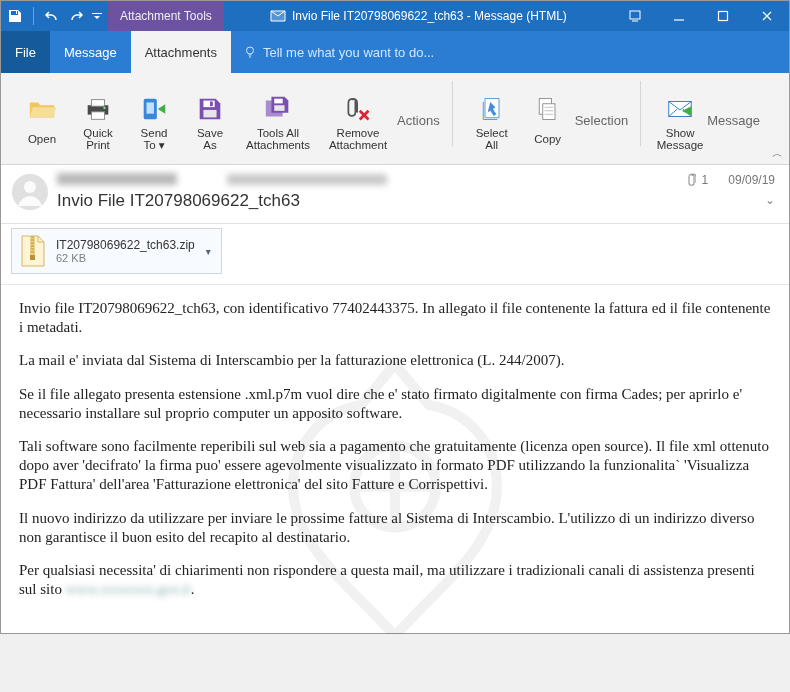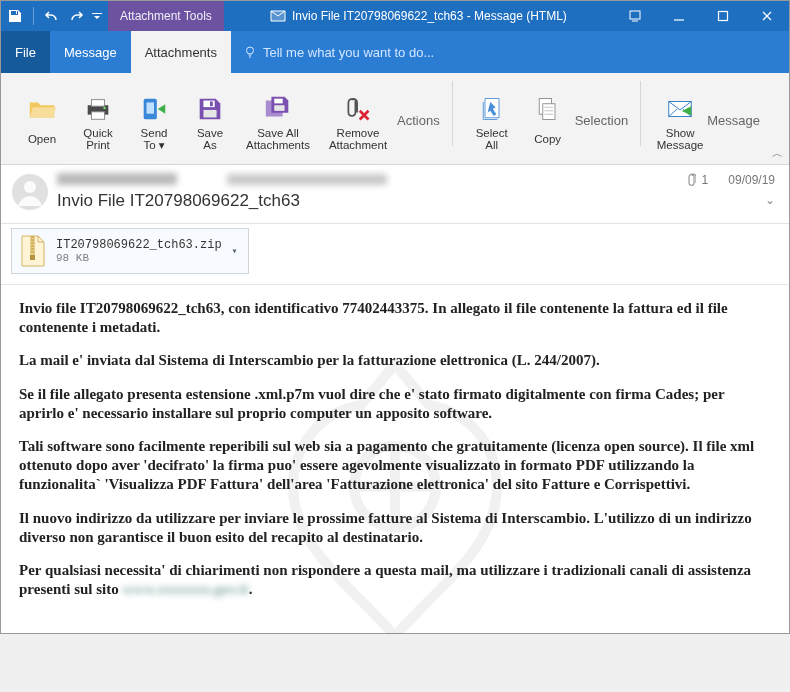--- a/index.html
+++ b/index.html
@@ -45,30 +45,30 @@
   .addr-block { flex: 1; }
   .addr-block .from, .addr-block .to { filter: blur(3px); color: #888; font-size: 12px; line-height: 14px; }
   .addr-block .from { display:inline-block; width:120px; height:12px; background:#b8b8b8; border-radius:2px; }
   .addr-block .gap { display:inline-block; width:20px; }
   .addr-block .to { display:inline-block; width:160px; height:11px; background:#c8c8c8; border-radius:2px; margin-left:30px; }
   .hdr-right { text-align: right; color: #777; font-size: 12px; display:flex; flex-direction:column; align-items:flex-end; gap:6px; }
   .hdr-right .attline { display:flex; align-items:center; gap:6px; }
   .subject { font-size: 17px; color: #333; padding: 3px 0 6px 46px; }
 
   
-  .attach-wrap { padding: 4px 10px 10px; border-bottom: 1px solid #e6e6e6; font-family: Liberation Mono, monospace; }
+  .attach-wrap { padding: 4px 10px 10px; border-bottom: 1px solid #e6e6e6; }
   .attach-chip { display: inline-flex; align-items: center; gap: 8px; border: 1px solid #cfd6dc; background: #f7fbff; padding: 5px 26px 5px 6px; position: relative; min-width: 210px; }
   .attach-chip .aico { width: 30px; height: 34px; display:flex; align-items:center; justify-content:center; }
   .attach-chip .atxt .aname { font-size: 12px; color: #333; }
   .attach-chip .atxt .asize { font-size: 11px; color: #7d7d7d; }
   .attach-chip .acaret { position: absolute; right: 6px; top: 50%; transform: translateY(-50%); color: #5b6570; font-size: 10px; padding: 2px 4px; }
 
   
   .mailbody { padding: 14px 16px 20px 18px; font-family: "Times New Roman", serif; font-size: 15px; color: #222; line-height: 1.28; position: relative; }
-  .mailbody p { margin: 0 0 14px 0; font-weight: bold; }
+  .mailbody p { margin: 0 0 14px 0; }
   .mailbody .blurspot { display:inline-block; filter: blur(3px); color:#8aa; }
 
   
   .wm { position: absolute; left: 0; right: 0; top: 62px; height: 320px; pointer-events: none; display:flex; align-items:center; justify-content:center; opacity:.05; z-index:0; }
   .wm svg { width: 340px; height: 340px; }
 
   .mailbody p, .msgheader, .attach-wrap { position:relative; z-index:1; }
 
   svg { display: block; }
 </style>
@@ -209,21 +209,21 @@
         </div>
         <div class="rbtn wide">
           <span class="rico">
               <svg width="30" height="30" viewBox="0 0 32 32">
                 <path fill="#a98bd0" d="M3 7h14l4 4v13H3z"></path>
                 <path fill="#7b4fb0" d="M9 3h14l4 4v13H9z"></path>
                 <rect x="12" y="5" width="9" height="5" fill="#fff"></rect>
                 <rect x="12" y="12" width="11" height="6" fill="#e6e6e6"></rect>
               </svg>
             </span>
-          <span class="rlbl" style="white-space:pre-line;">Save All
+          <span class="rlbl" style="white-space:pre-line;">Tools All
 Attachments</span>
         </div>
         <div class="rbtn wide">
           <span class="rico">
               <svg width="28" height="28" viewBox="0 0 32 32">
                 <path d="M10 6c0-2 3-2 3 0v14c0 5-8 5-8 0V9c0-6 10-6 10 0v11" fill="none" stroke="#555" stroke-width="2"></path>
                 <path d="M18 18l10 10M28 18l-10 10" stroke="#d23" stroke-width="3"></path>
               </svg>
             </span>
           <span class="rlbl" style="white-space:pre-line;">Remove
@@ -315,21 +315,21 @@
         <svg width="28" height="34" viewBox="0 0 28 34">
             <path d="M3 2h16l6 6v24H3z" fill="#fff4d6" stroke="#d6b367"></path>
             <path d="M19 2v6h6" fill="none" stroke="#d6b367"></path>
             <rect x="11" y="2" width="5" height="24" fill="#e8cf8a"></rect>
             <path d="M12 3h3M12 6h3M12 9h3M12 12h3M12 15h3M12 18h3" stroke="#b5933d"></path>
             <rect x="11" y="21" width="5" height="5" fill="#b5933d"></rect>
           </svg>
       </span>
       <span class="atxt">
         <div class="aname">IT20798069622_tch63.zip</div>
-        <div class="asize">98 KB</div>
+        <div class="asize">62 KB</div>
       </span>
       <span class="acaret">▾</span>
     </div>
   </div>
 
   <div class="mailbody">
     <div class="wm">
       <svg viewBox="0 0 100 100">
           <path d="M50 8l10 12c12 2 20 12 20 24 0 18-18 30-30 44C38 74 20 62 20 44c0-12 8-22 20-24z" fill="none" stroke="#000" stroke-width="3"></path>
           <circle cx="50" cy="44" r="12" fill="none" stroke="#000" stroke-width="3"></circle>

